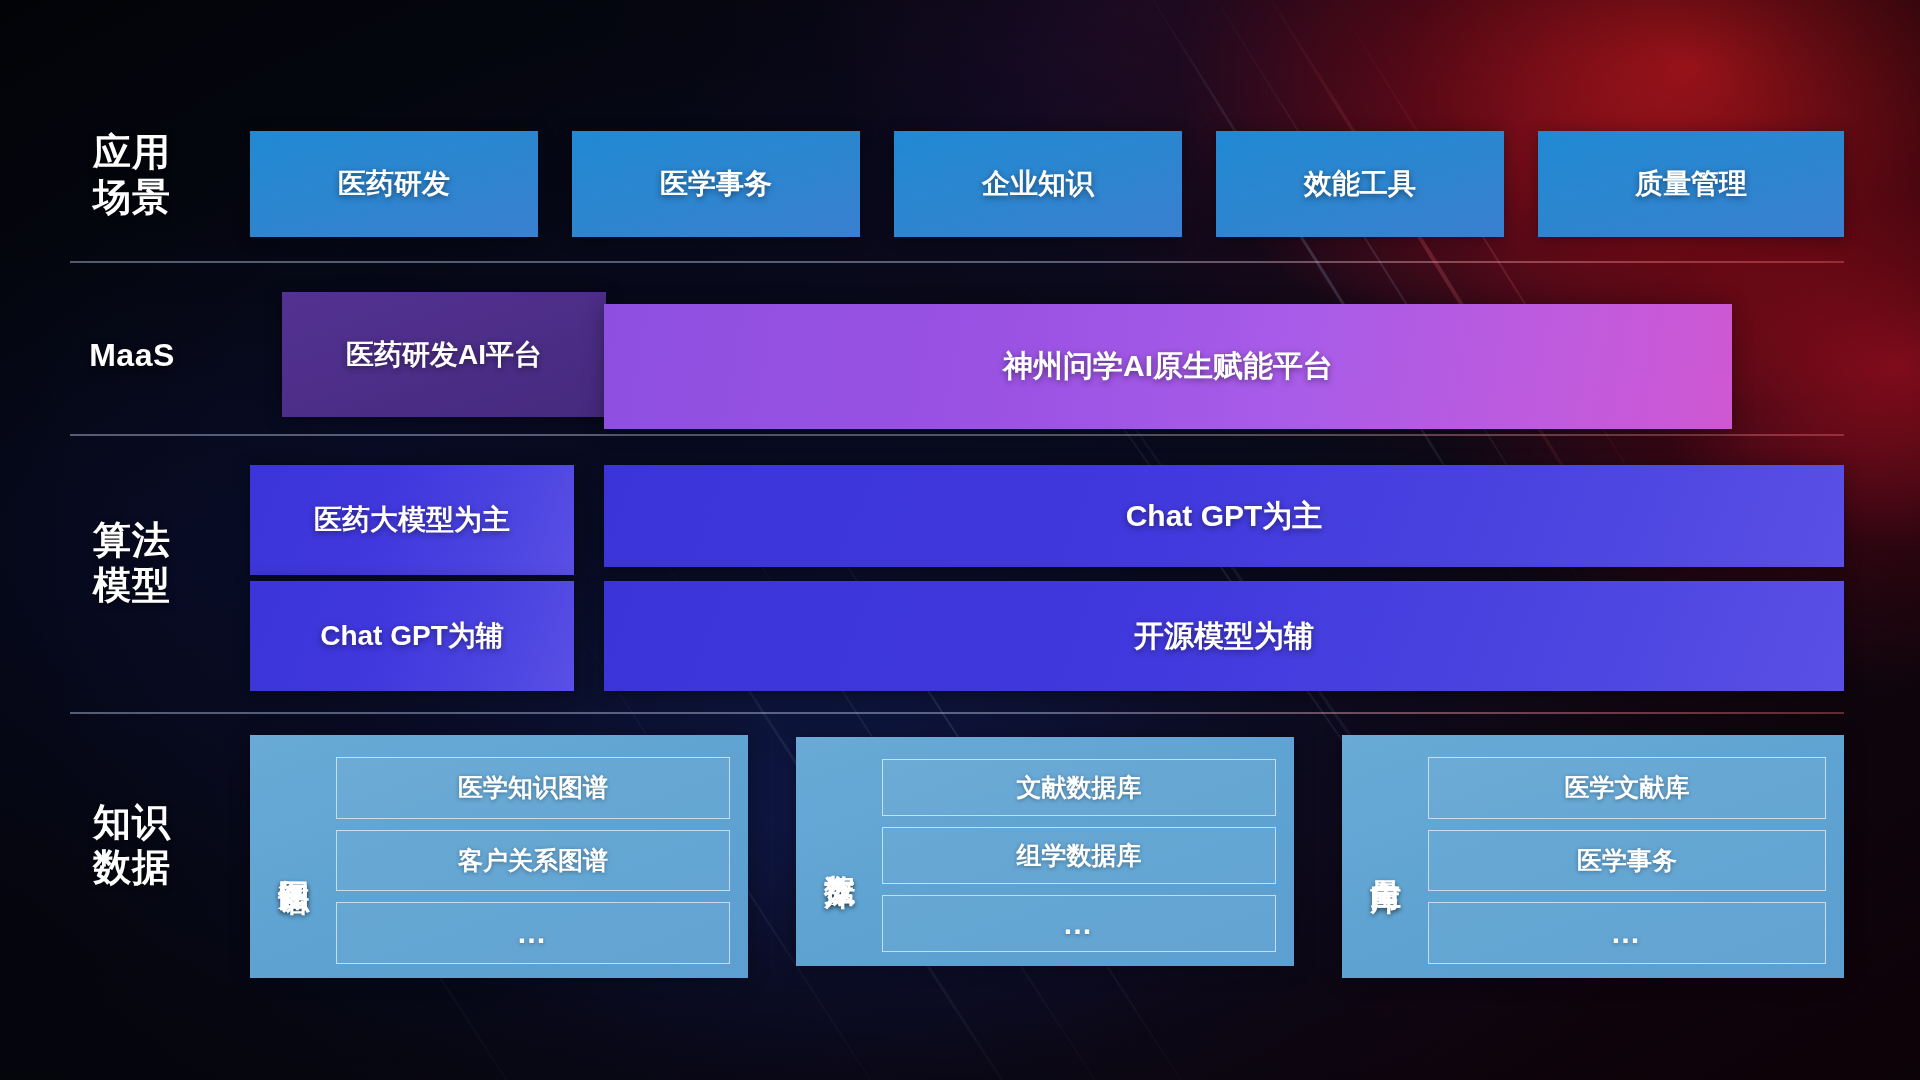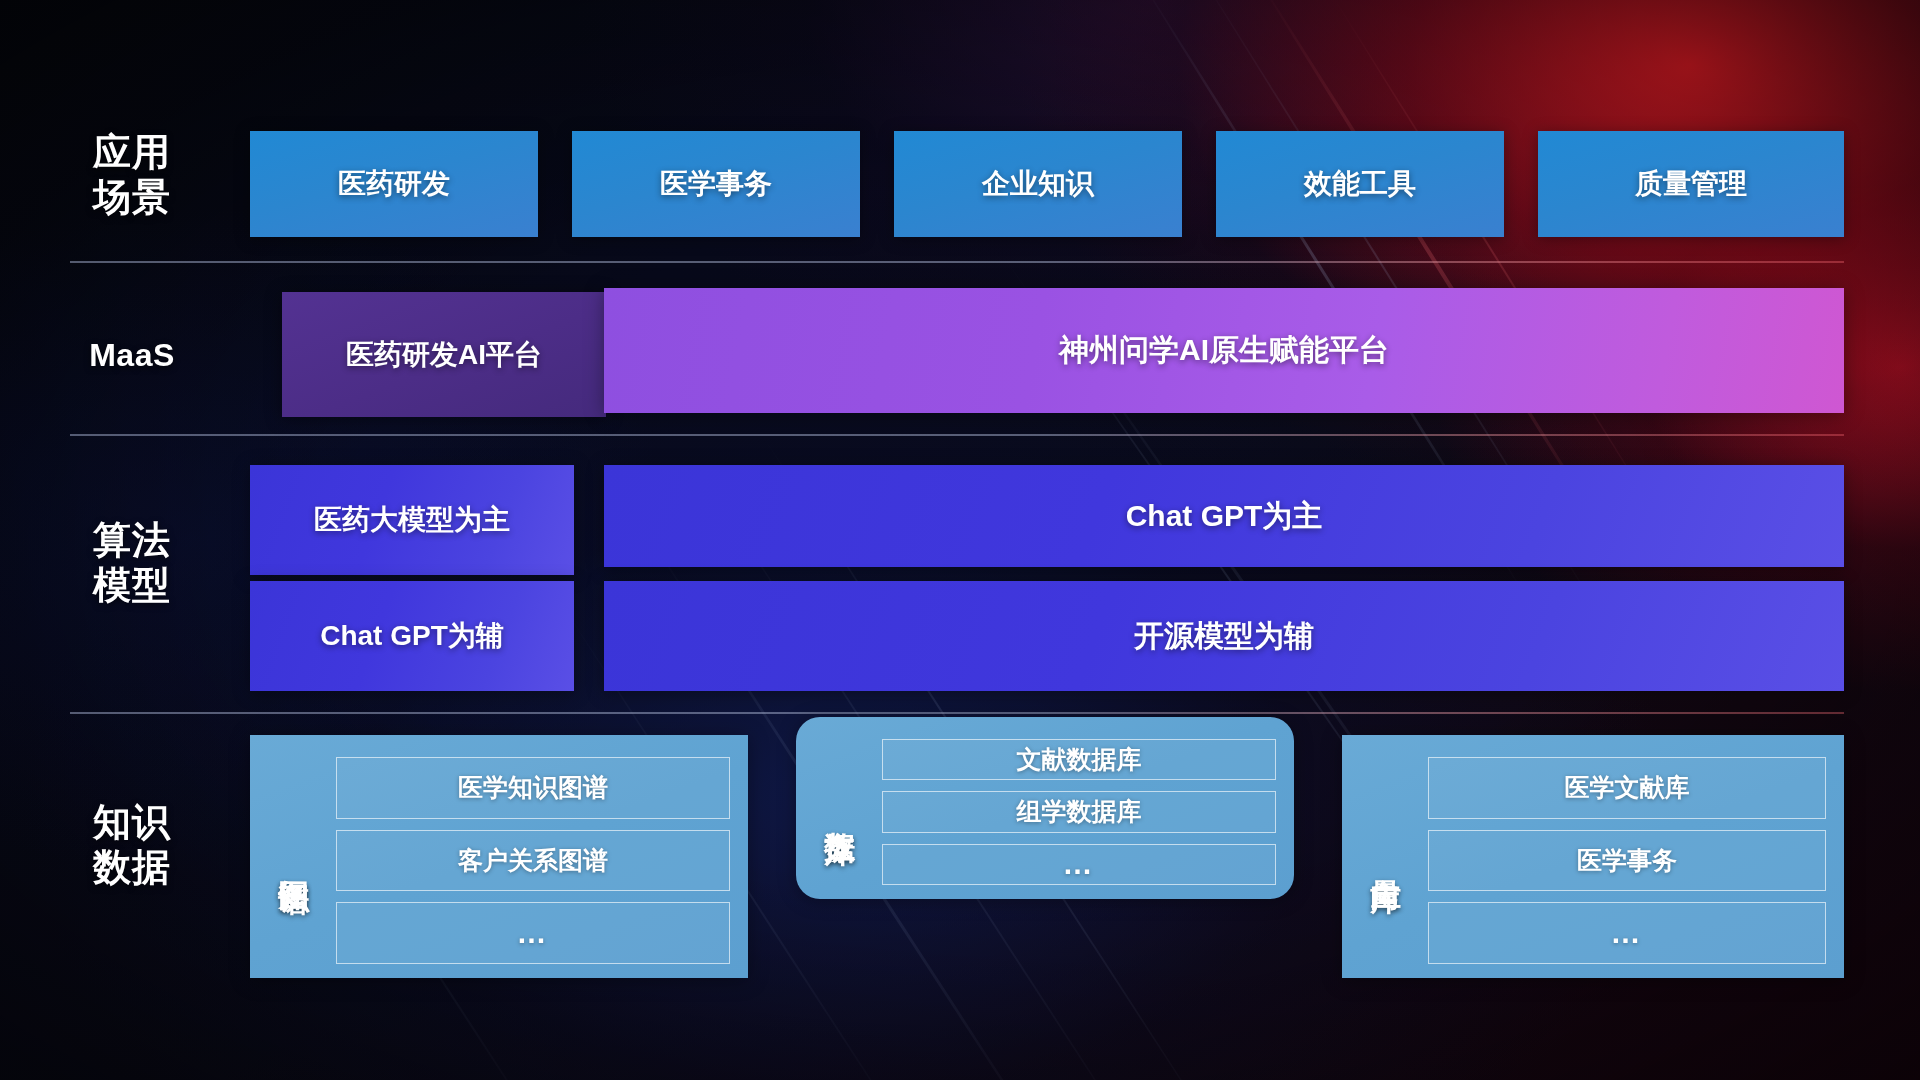--- a/index.html
+++ b/index.html
@@ -140,42 +140,42 @@
 
   <div class="cell app" style="left:250px;top:131px;width:288px;height:106px;">医药研发</div>
   <div class="cell app" style="left:572px;top:131px;width:288px;height:106px;">医学事务</div>
   <div class="cell app" style="left:1216px;top:131px;width:288px;height:106px;">效能工具</div>
   <div class="cell app" style="left:894px;top:131px;width:288px;height:106px;">企业知识</div>
   <div class="cell app" style="left:1538px;top:131px;width:306px;height:106px;">质量管理</div>
 
   <div class="rowlabel latin" style="top:337px;">MaaS</div>
 
   <div class="cell maas-left" style="left:250px;top:292px;width:324px;height:125px;margin-left:32px;">医药研发AI平台</div>
-  <div class="cell maas-right" style="left:604px;top:288px;width:1240px;height:125px;">神州问学AI原生赋能平台</div>
+  <div class="cell maas-right" style="left:604px;top:304px;width:1128px;height:125px;">神州问学AI原生赋能平台</div>
 
   <div class="rowlabel cjk" style="top:518px;">算法<br>模型</div>
 
   <div class="cell algo" style="left:250px;top:465px;width:324px;height:110px;">医药大模型为主</div>
   <div class="cell algo algo-wide" style="left:604px;top:465px;width:1240px;height:102px;">Chat GPT为主</div>
 
   <div class="cell algo" style="left:250px;top:581px;width:324px;height:110px;">Chat GPT为辅</div>
   <div class="cell algo algo-wide" style="left:604px;top:581px;width:1240px;height:110px;">开源模型为辅</div>
 
   <div class="rowlabel cjk" style="top:800px;">知识<br>数据</div>
 
   <div class="kgroup" style="left:250px;top:735px;width:498px;height:243px;">
     <div class="ktitle">知识图谱</div>
     <div class="kitems">
       <div class="kitem">医学知识图谱</div>
       <div class="kitem">客户关系图谱</div>
       <div class="kitem ellipsis">…</div>
     </div>
   </div>
 
-  <div class="kgroup" style="left:796px;top:717px;width:498px;height:182px;border-radius:24px;">
+  <div class="kgroup" style="left:796px;top:737px;width:498px;height:229px;">
     <div class="ktitle">数据库</div>
     <div class="kitems">
       <div class="kitem">文献数据库</div>
       <div class="kitem">组学数据库</div>
       <div class="kitem ellipsis">…</div>
     </div>
   </div>
 
   <div class="kgroup" style="left:1342px;top:735px;width:502px;height:243px;">
     <div class="ktitle">向量库</div>

